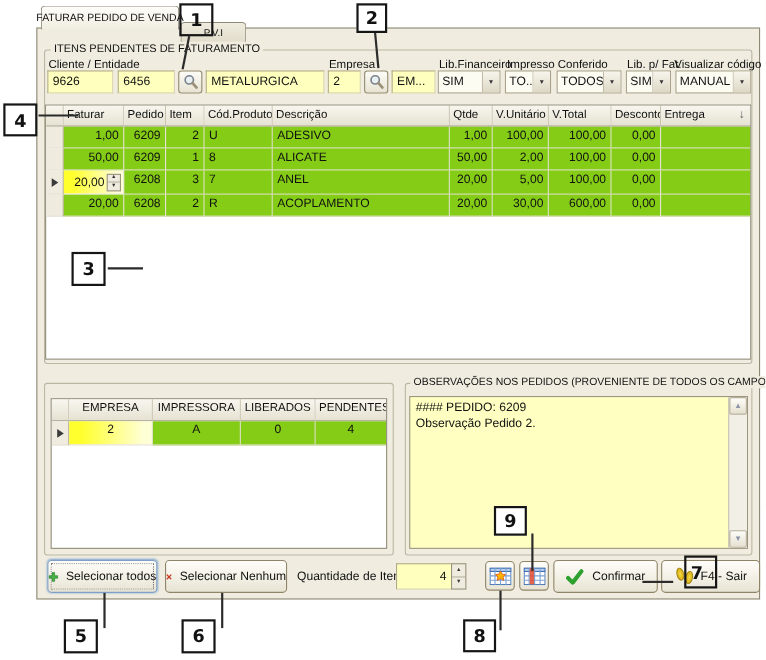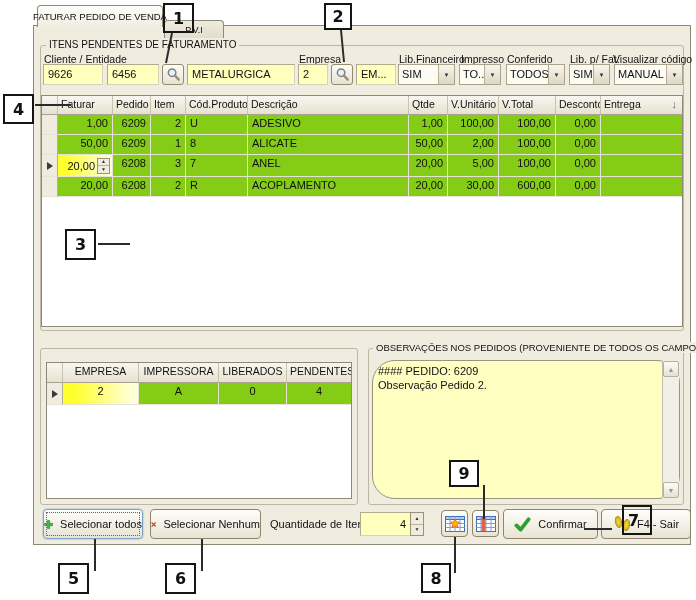--- a/index.html
+++ b/index.html
@@ -236,21 +236,21 @@
       <div class="gc k1 ctr hl">2</div>
       <div class="gc k2 ctr">A</div>
       <div class="gc k3 ctr">0</div>
       <div class="gc k4 ctr">4</div>
     </div>
   </div>
 
   <div class="abs group" style="left:368px;top:348px;width:316px;height:157px;"></div>
   <div class="abs gtitle small" style="left:373px;top:342px;">OBSERVAÇÕES NOS PEDIDOS (PROVENIENTE DE TODOS OS CAMPOS DE OBS)</div>
 
-  <div class="abs obsarea" style="left:372px;top:360px;width:308px;height:139px;border-radius:23px;">
+  <div class="abs obsarea" style="left:372px;top:360px;width:308px;height:139px;">
     <div class="obstext">#### PEDIDO: 6209
 Observação Pedido 2.</div>
     <div class="sbar">
       <div class="sarrow">▲</div>
       <div class="sarrow">▼</div>
     </div>
   </div>
 
   <div class="abs btn" style="left:150px;top:509px;width:111px;height:30px;">
     <svg width="15" height="15" viewBox="0 0 16 16">

